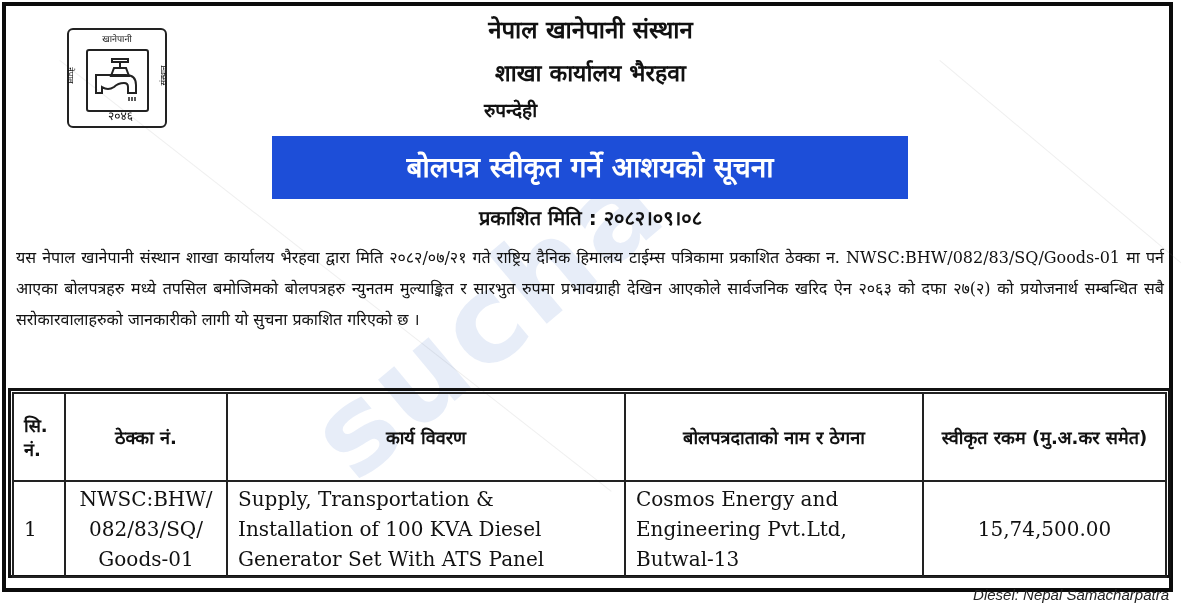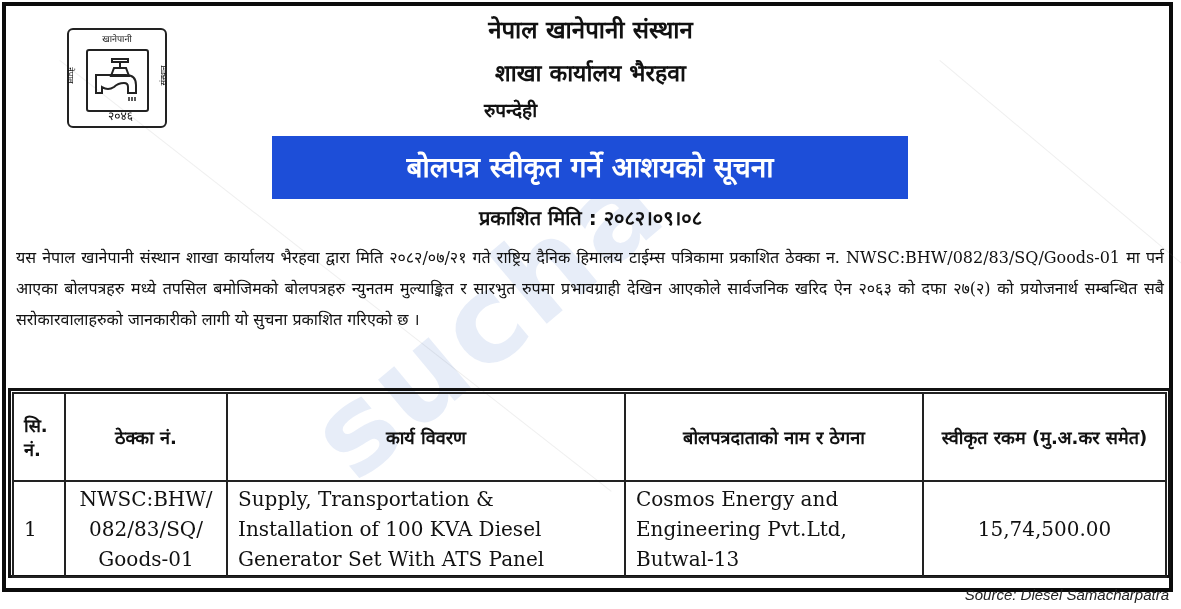--- a/index.html
+++ b/index.html
@@ -87,13 +87,13 @@
     <tr>
       <td class="c1">1</td>
       <td class="c2">NWSC:BHW/ 082/83/SQ/ Goods-01</td>
       <td class="c3">Supply, Transportation &amp; Installation of 100 KVA Diesel Generator Set With ATS Panel</td>
       <td class="c4">Cosmos Energy and Engineering Pvt.Ltd, Butwal-13</td>
       <td class="c5">15,74,500.00</td>
     </tr>
   </tbody>
 </table>
 
-<div class="source">Source: Diesel Samacharpatra</div>
+<div class="source">Diesel: Nepal Samacharpatra</div>
 
 </body></html>

